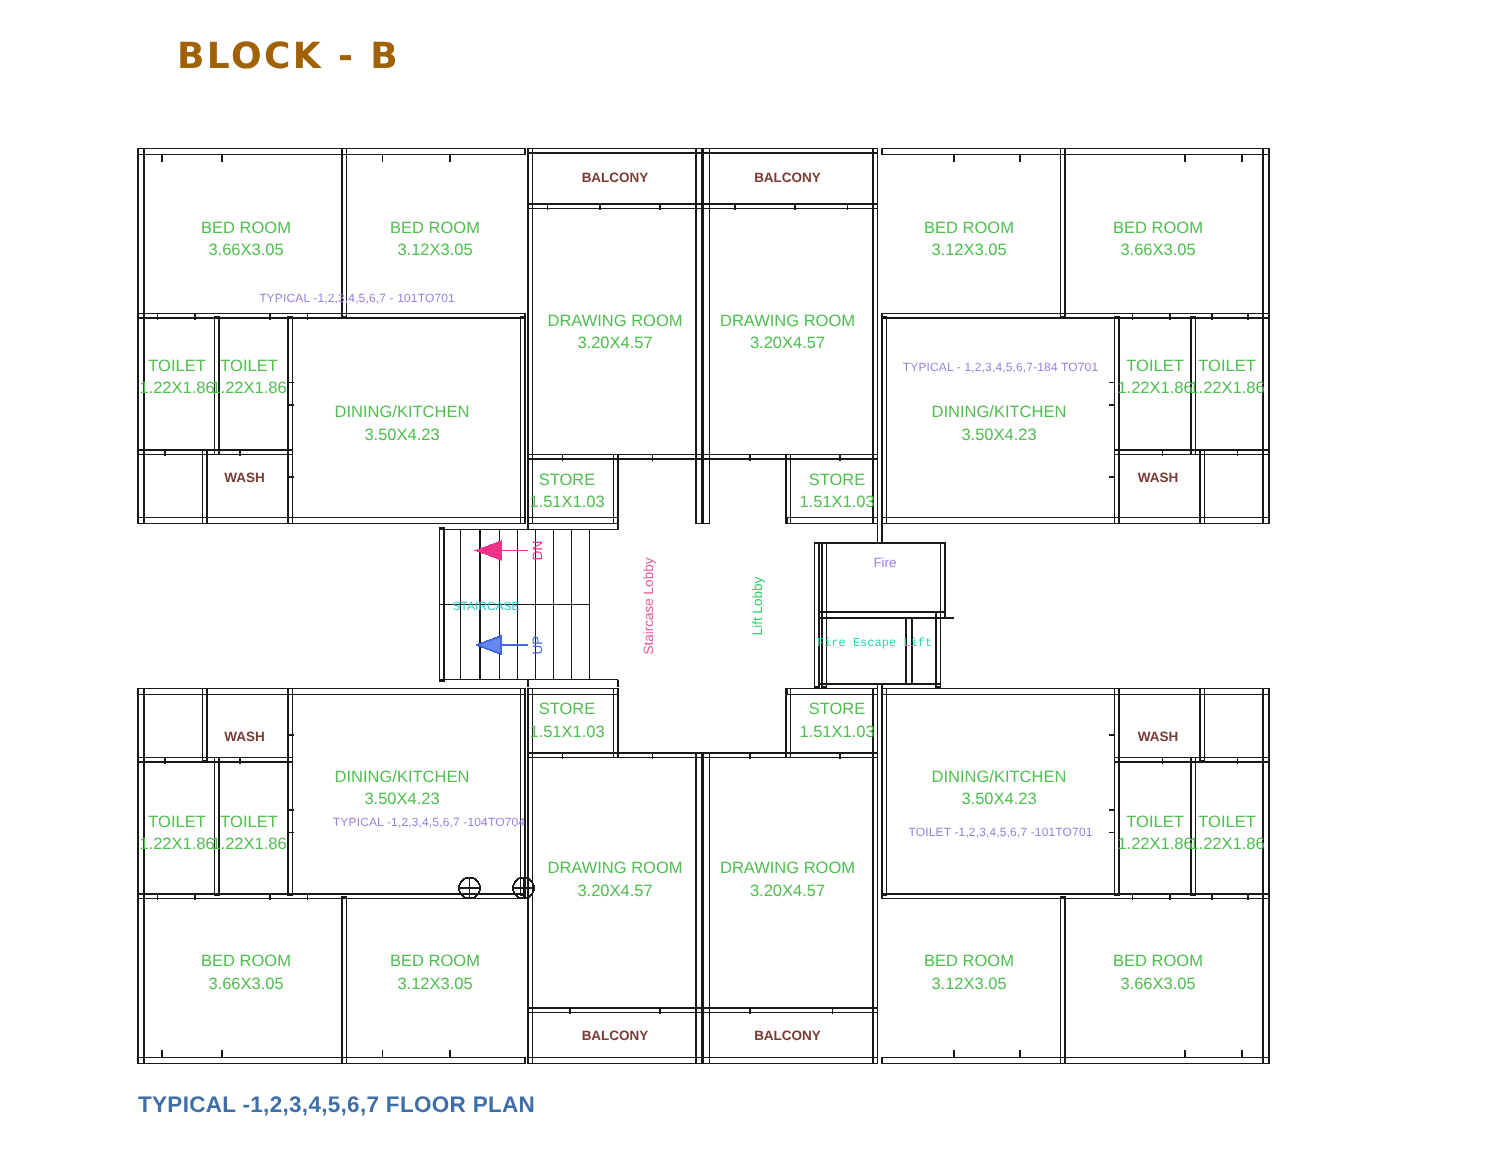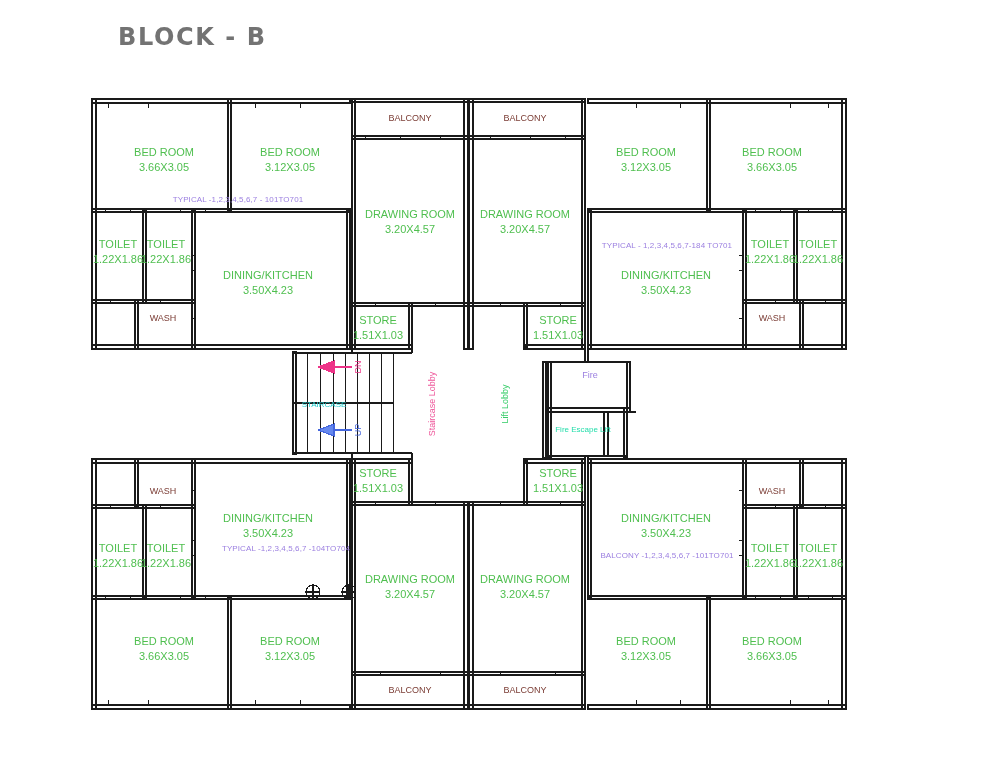--- a/index.html
+++ b/index.html
@@ -21,21 +21,21 @@
     height: 768px;
     background: #ffffff;
   }
   #block-title {
     position: absolute;
     left: 118px;
     top: 23px;
     font-size: 24px;
     font-weight: bold;
     letter-spacing: 1.6px;
-    color: #737373;
+    color: #a16207;
     font-family: "DejaVu Sans", sans-serif;
   }
   #plan-title {
     position: absolute;
     left: 92px;
     top: 728px;
     font-size: 15px;
     font-weight: bold;
     letter-spacing: 0.2px;
     color: #3f6fa8;
@@ -56,20 +56,21 @@
     color: #4fbf4f;
     font-size: 11px;
   }
   .lbl.roomdim {
     color: #4fbf4f;
     font-size: 11px;
   }
   .lbl.small-brown {
     color: #7a3b33;
     font-size: 9px;
+    font-weight: bold;
   }
   .lbl.apt {
     color: #9b7fe0;
     font-size: 8px;
     letter-spacing: 0.1px;
     text-align: center;
   }
   .lbl.vert-pink {
     color: #ee5599;
     font-size: 9px;
@@ -98,20 +99,21 @@
     color: #22cccc;
     font-size: 8px;
   }
   .lbl.lift {
     color: #9b7fe0;
     font-size: 9px;
   }
   .lbl.fire {
     color: #22ddaa;
     font-size: 8px;
+    font-family: Liberation Mono, monospace;
   }
 </style>
 </head>
 <body>
 
 <div id="sheet">
 
   <div id="block-title">BLOCK - B</div>
 
   <svg id="plan-svg" width="993" height="768" shape-rendering="crispEdges">
@@ -418,24 +420,25 @@
       <div class="lbl roomdim" style="left: 818px; top: 563px;">1.22X1.86</div>
       <div class="lbl room" style="left: 646px; top: 641px;">BED ROOM</div>
       <div class="lbl roomdim" style="left: 646px; top: 656px;">3.12X3.05</div>
       <div class="lbl room" style="left: 772px; top: 641px;">BED ROOM</div>
       <div class="lbl roomdim" style="left: 772px; top: 656px;">3.66X3.05</div>
     </div>
   <div id="apt-labels">
       <div class="lbl apt" style="left: 238px; top: 199px;">TYPICAL -1,2,3,4,5,6,7 - 101TO701</div>
       <div class="lbl apt" style="left: 667px; top: 245px;">TYPICAL - 1,2,3,4,5,6,7-184 TO701</div>
       <div class="lbl apt" style="left: 268px; top: 548px; margin-left: 18px;">TYPICAL -1,2,3,4,5,6,7 -104TO704</div>
-      <div class="lbl apt" style="left: 667px; top: 555px;">BALCONY -1,2,3,4,5,6,7 -101TO701</div>
+      <div class="lbl apt" style="left: 667px; top: 555px;">TOILET -1,2,3,4,5,6,7 -101TO701</div>
     </div>
 
   <div class="lbl cyan" style="left:324px; top:404px;">STAIRCASE</div>
   <div class="lbl vert-pinkdn" style="left:358px; top:367px;">DN</div>
   <div class="lbl vert-blueup" style="left:358px; top:430px;">UP</div>
   <div class="lbl vert-pink" style="left:432px; top:404px;">Staircase Lobby</div>
   <div class="lbl vert-green" style="left:505px; top:404px;">Lift Lobby</div>
   <div class="lbl lift" style="left:590px; top:375px;">Fire</div>
   <div class="lbl fire" style="left:583px; top:429px;">Fire Escape Lift</div>
 
+  <div id="plan-title">TYPICAL -1,2,3,4,5,6,7  FLOOR PLAN</div>
 </div>
 
 </body></html>

